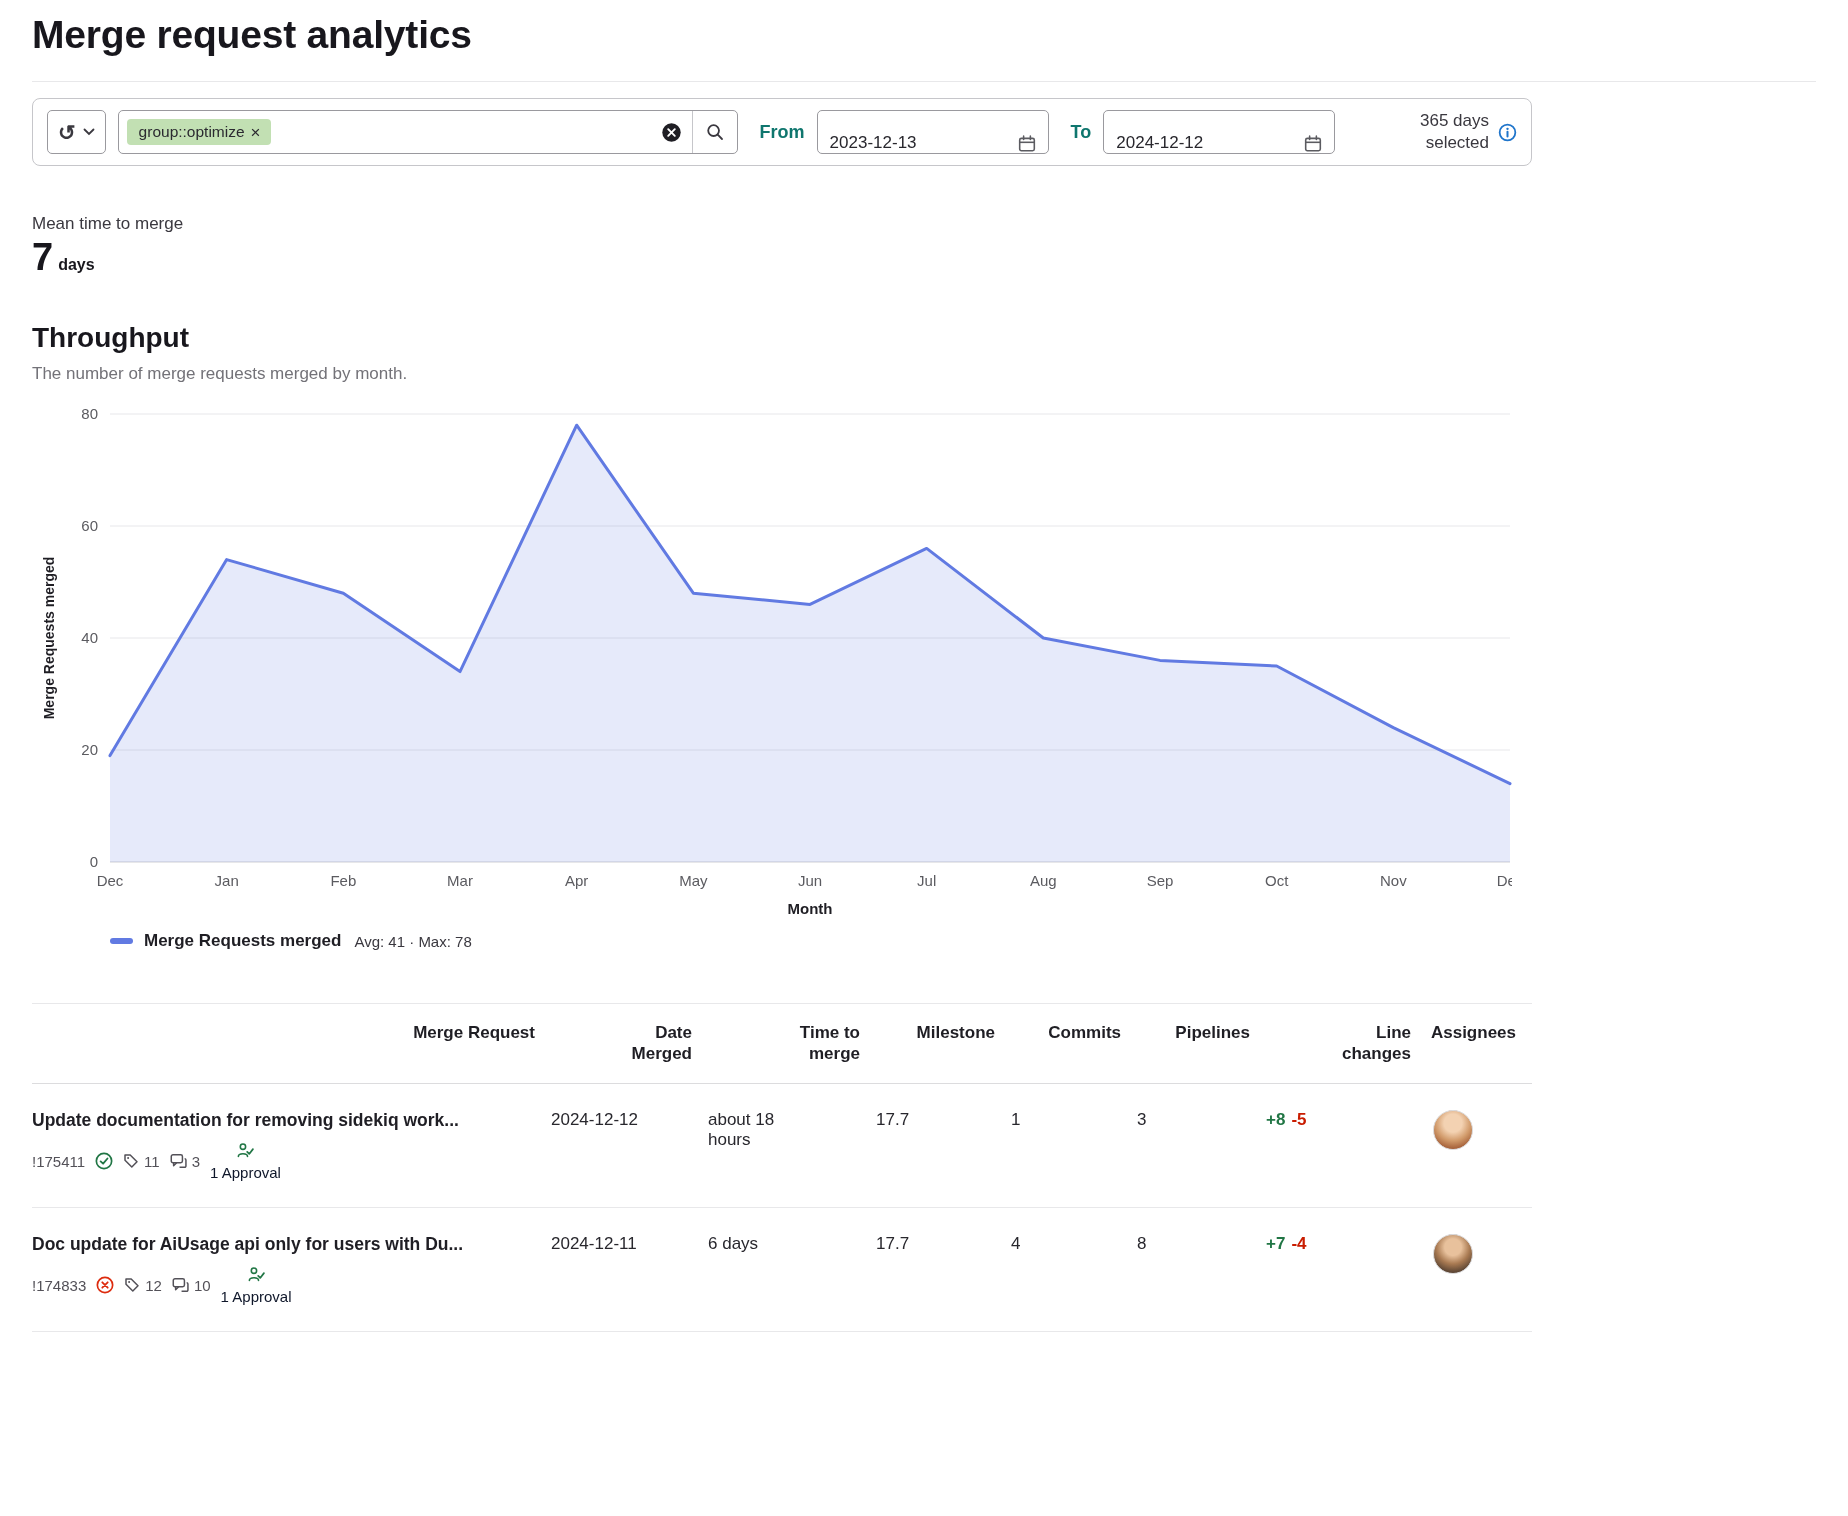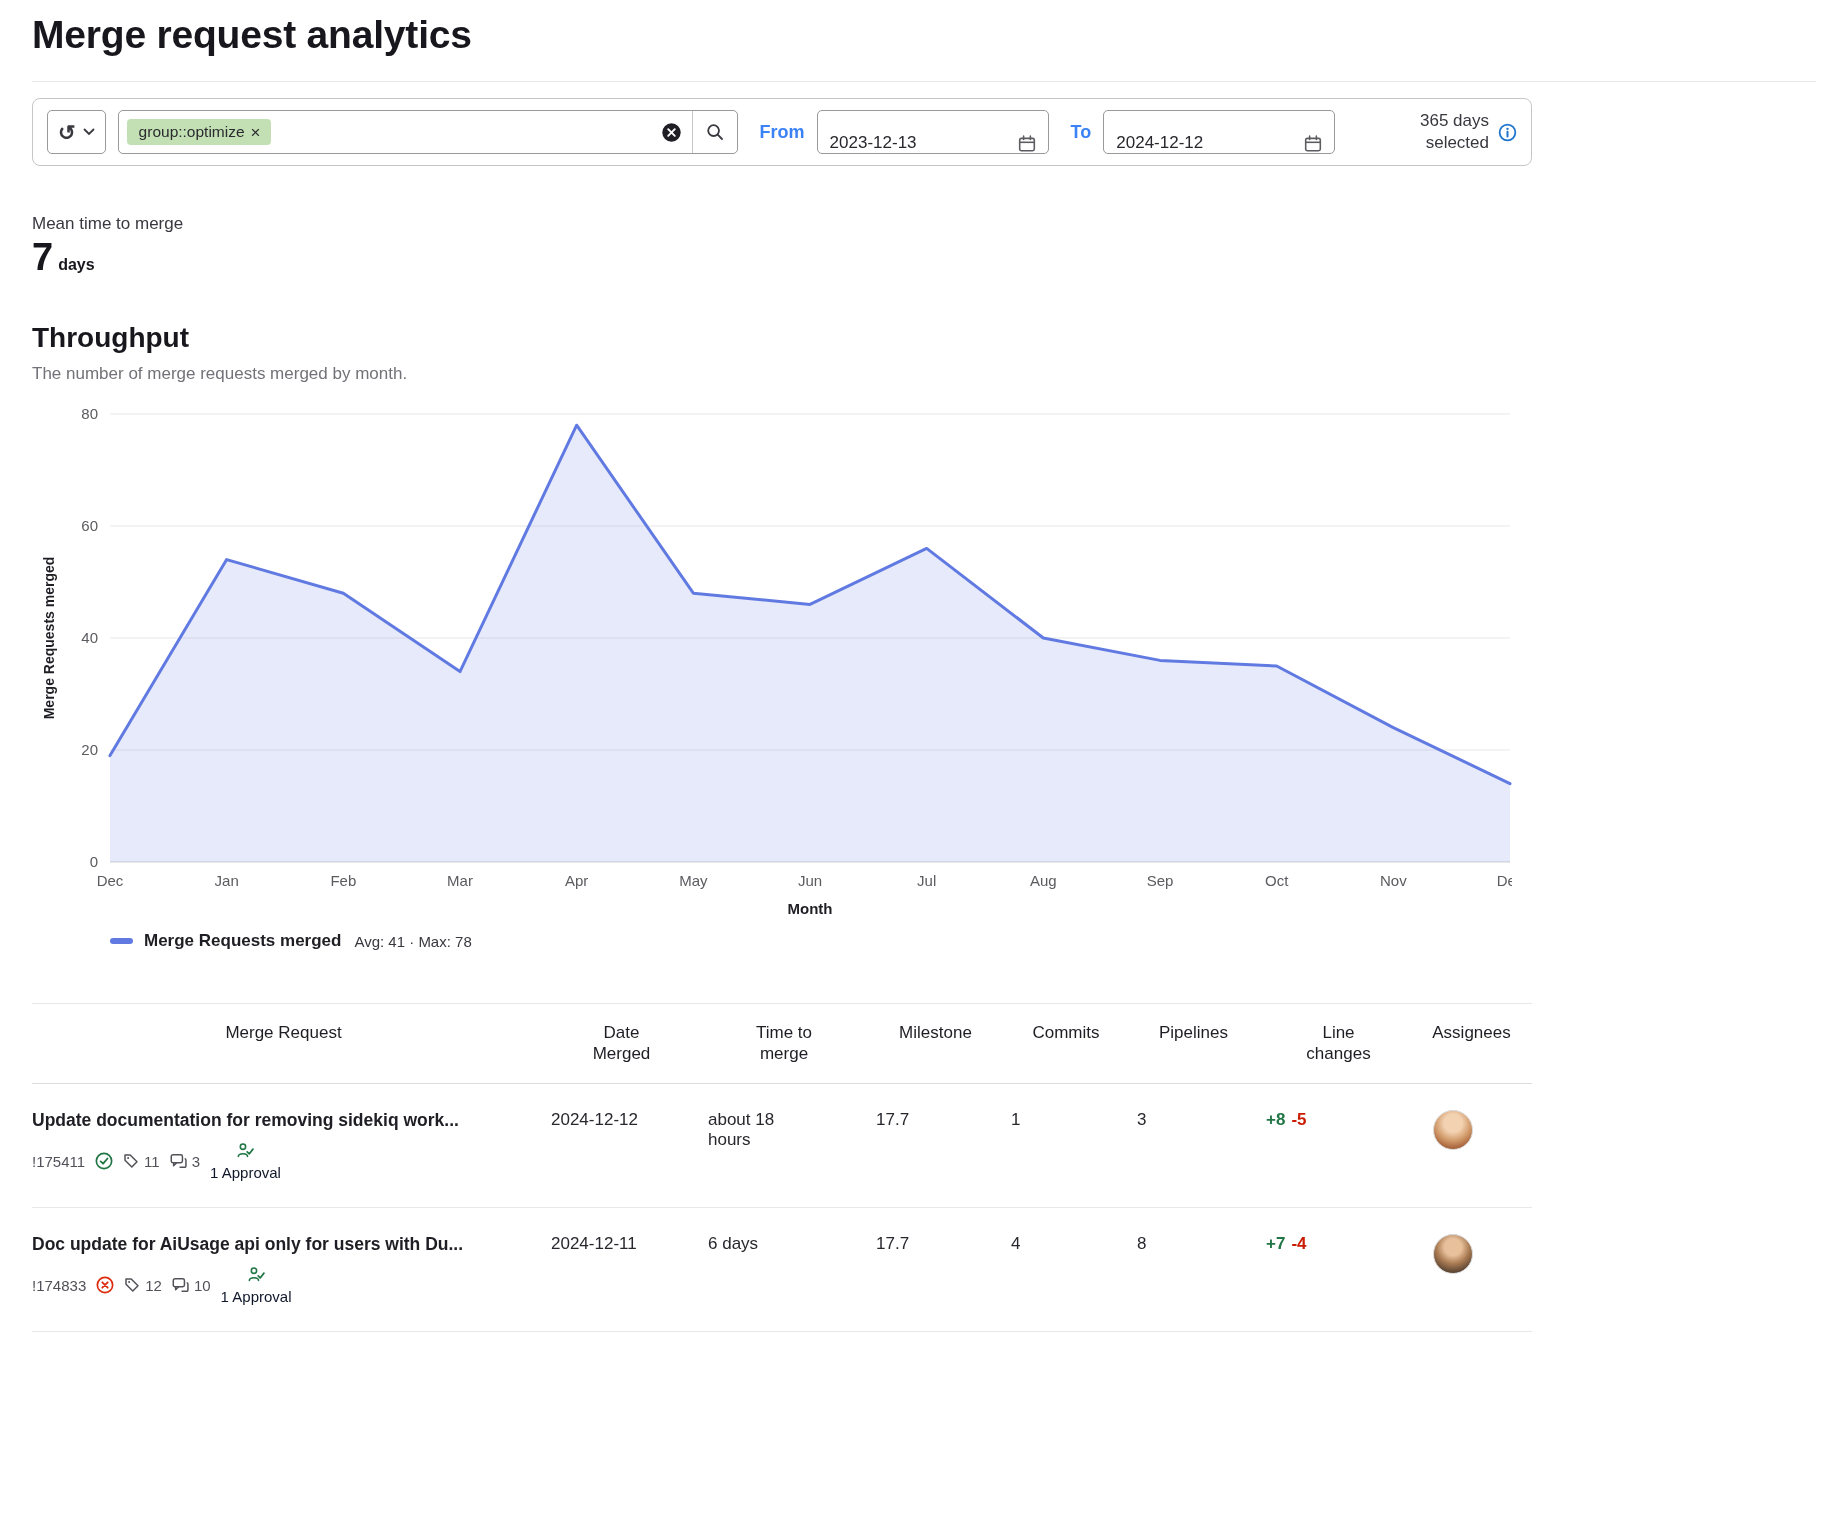--- a/index.html
+++ b/index.html
@@ -28,21 +28,21 @@
   .token {
     display: inline-flex; align-items: center; gap: 2px;
     background: #c2e0b3; border-radius: 4px; padding: 4px 6px 4px 12px;
     font-size: 15.5px; color: #2b2a30;
   }
   .token-x { border: none; background: transparent; font-size: 17px; line-height: 1; color: #2b2a30; cursor: pointer; padding: 0 4px; }
   .flex-spacer { flex: 1; }
   .clear-btn { border: none; background: transparent; padding: 0 10px; cursor: pointer; display: flex; align-items: center; }
   .search-divider { width: 1px; align-self: stretch; background: #c6c6ca; }
   .search-btn { border: none; background: transparent; width: 44px; height: 100%; display: flex; align-items: center; justify-content: center; cursor: pointer; }
-  .date-label { font-weight: 700; font-size: 18px; color: #3b82f6; margin-left: 10px; }
+  .date-label { font-weight: 700; font-size: 18px; color: #0f766e; margin-left: 10px; }
   .date-input { display: flex; align-items: flex-end; justify-content: space-between; width: 232px; padding: 0 12px; cursor: pointer; font-size: 17px; color: #28272d; }
   .days-selected { margin-left: auto; display: flex; align-items: center; gap: 9px; }
   .days-selected .txt { width: 106px; text-align: right; font-size: 17px; color: #3a383f; line-height: 1.3; }
 
   
   .metric { margin-top: 48px; }
   .metric-label { font-size: 17px; color: #3a383f; }
   .metric-value-row { display: flex; align-items: baseline; gap: 5px; margin-top: 4px; }
   .metric-value { font-size: 38px; font-weight: 700; color: #18171d; line-height: 1; }
   .metric-unit { font-size: 16px; font-weight: 700; color: #18171d; }
@@ -52,21 +52,21 @@
   .section-desc { font-size: 17px; color: #737278; margin: 0 0 16px; }
   .chart-wrap { width: 1480px; }
   .legend { display: flex; align-items: center; gap: 11px; margin: 6px 0 0 78px; }
   .legend-swatch { width: 23px; height: 6px; border-radius: 3px; background: #617ae2; display: inline-block; }
   .legend-label { font-weight: 700; font-size: 17px; color: #1f1e24; }
   .legend-stats { font-size: 15px; color: #3a383f; margin-left: 2px; }
 
   
   table.mr-table { margin-top: 52px; width: 1500px; border-collapse: collapse; table-layout: fixed; }
   .mr-table th {
-    text-align: center; vertical-align: top; font-size: 17px; font-weight: 400; color: #1f1e24;
+    text-align: right; vertical-align: top; font-size: 17px; font-weight: 700; color: #1f1e24;
     padding: 18px 16px 18px 0; border-top: 1px solid #e8e8ea; border-bottom: 1px solid #dcdcde;
     line-height: 1.25;
   }
   .mr-table td { vertical-align: top; padding: 26px 16px 26px 0; border-bottom: 1px solid #e8e8ea; font-size: 17px; color: #28272d; }
   .pre { white-space: pre-line; }
   .mr-title { font-weight: 700; font-size: 17.5px; color: #1f1e24; cursor: pointer; }
   .mr-meta { display: flex; align-items: center; gap: 10px; margin-top: 11px; font-size: 15px; color: #535158; }
   .mr-meta .cnt { margin-left: -5px; }
   .approval { color: #0f172a; display: inline-flex; align-items: center; gap: 5px; flex-direction: column; }
   .add { color: #217645; font-weight: 700; }

